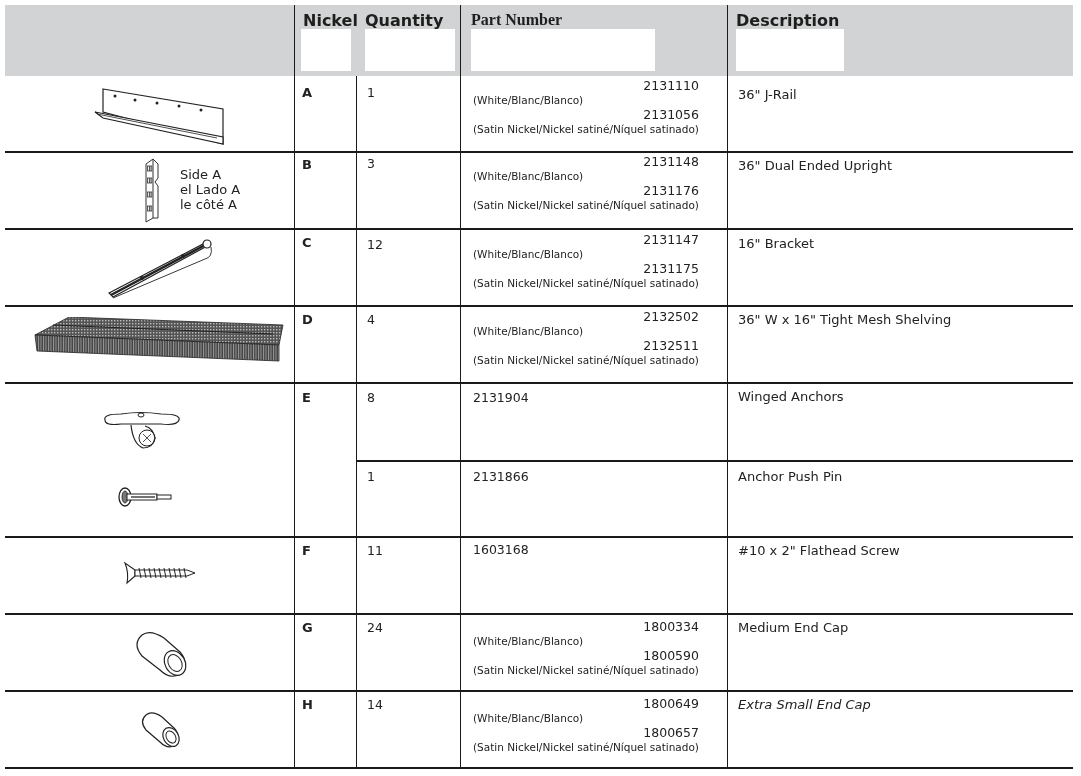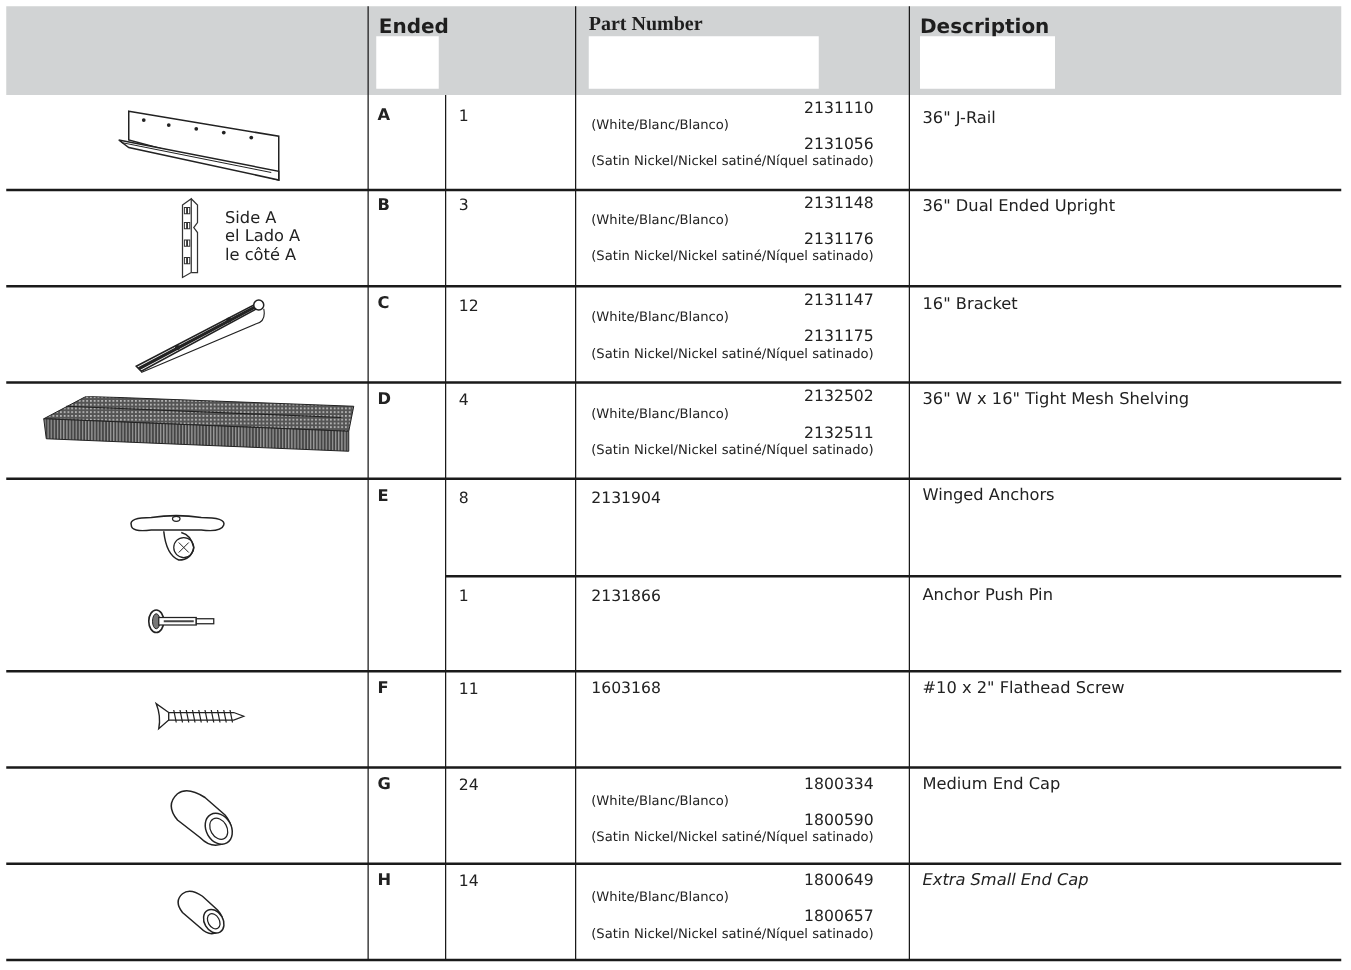--- a/index.html
+++ b/index.html
@@ -22,22 +22,26 @@
   .sidelabel { position: absolute; font-size: 13px; line-height: 15px; }
   .sidelabel .it { }
 </style>
 </head>
 <body>
 
 <div class="table">
 
   <div class="header">
     <div class="hcell" style="left:290px;width:62px;">
-      <span class="hlabel">Ended</span>
+      <span class="hlabel">Nickel</span>
       <div class="hbox" style="left:6px;width:50px;"></div>
+    </div>
+    <div class="hcell" style="left:352px;width:104px;">
+      <span class="hlabel">Quantity</span>
+      <div class="hbox" style="left:8px;width:90px;"></div>
     </div>
     <div class="hcell" style="left:458px;width:267px;font-family:Liberation Serif, serif;">
       <span class="hlabel">Part Number</span>
       <div class="hbox" style="left:8px;width:184px;"></div>
     </div>
     <div class="hcell" style="left:723px;width:345px;">
       <span class="hlabel">Description</span>
       <div class="hbox" style="left:8px;width:108px;"></div>
     </div>
   </div>

